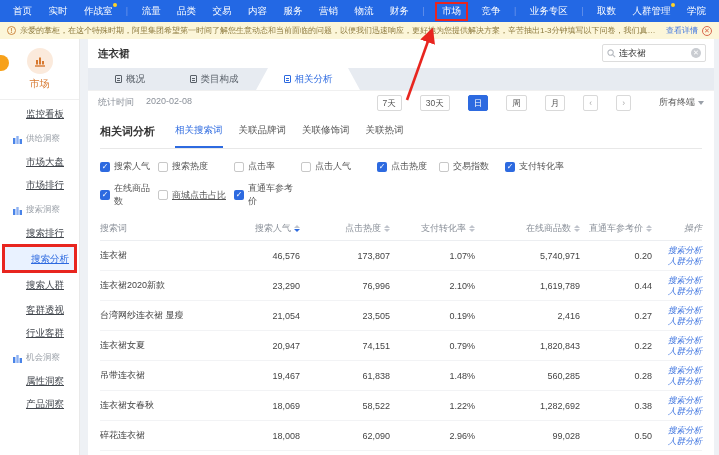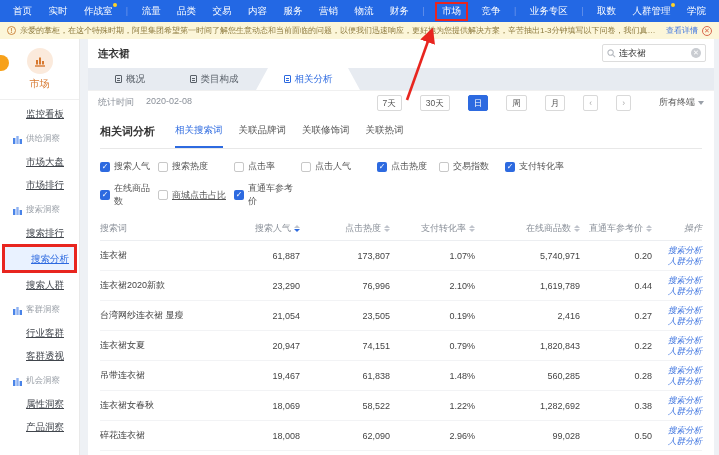--- a/index.html
+++ b/index.html
@@ -172,30 +172,22 @@
               </svg>
               <span>搜索洞察</span>
             </div>
             <div class="side-item">搜索排行</div>
             <div class="annotation-red-box">
               <div class="side-item selected">搜索分析</div>
             </div>
             <div class="side-item">搜索人群</div>
           </div>
           <div class="side-group">
-            <div class="group-head">
-              <svg width="9" height="9">
-                <rect x="0" y="3" width="2.4" height="6" fill="#4a84e8"></rect>
-                <rect x="3.3" y="1" width="2.4" height="8" fill="#8db1f2"></rect>
-                <rect x="6.6" y="4" width="2.4" height="5" fill="#4a84e8"></rect>
-              </svg>
-              <span>客群洞察</span>
-            </div>
+            <div class="side-item">客群透视</div>
             <div class="side-item">行业客群</div>
-            <div class="side-item">客群透视</div>
           </div>
           <div class="side-group">
             <div class="group-head">
               <svg width="9" height="9">
                 <rect x="0" y="3" width="2.4" height="6" fill="#4a84e8"></rect>
                 <rect x="3.3" y="1" width="2.4" height="8" fill="#8db1f2"></rect>
                 <rect x="6.6" y="4" width="2.4" height="5" fill="#4a84e8"></rect>
               </svg>
               <span>机会洞察</span>
             </div>
@@ -348,21 +340,21 @@
                   <i class="s-up"></i>
                   <i class="s-dn"></i>
                 </span>
               </div>
               <div class="t-cell c6">
                 <span>操作</span>
               </div>
             </div>
             <div class="t-row">
               <div class="t-cell c0">连衣裙</div>
-              <div class="t-cell c1">61,887</div>
+              <div class="t-cell c1">46,576</div>
               <div class="t-cell c2">173,807</div>
               <div class="t-cell c3">1.07%</div>
               <div class="t-cell c4">5,740,971</div>
               <div class="t-cell c5">0.20</div>
               <div class="t-cell c6">
                 <div class="actions">
                   <span class="action-link">搜索分析</span>
                   <span class="action-link">人群分析</span>
                 </div>
               </div>

